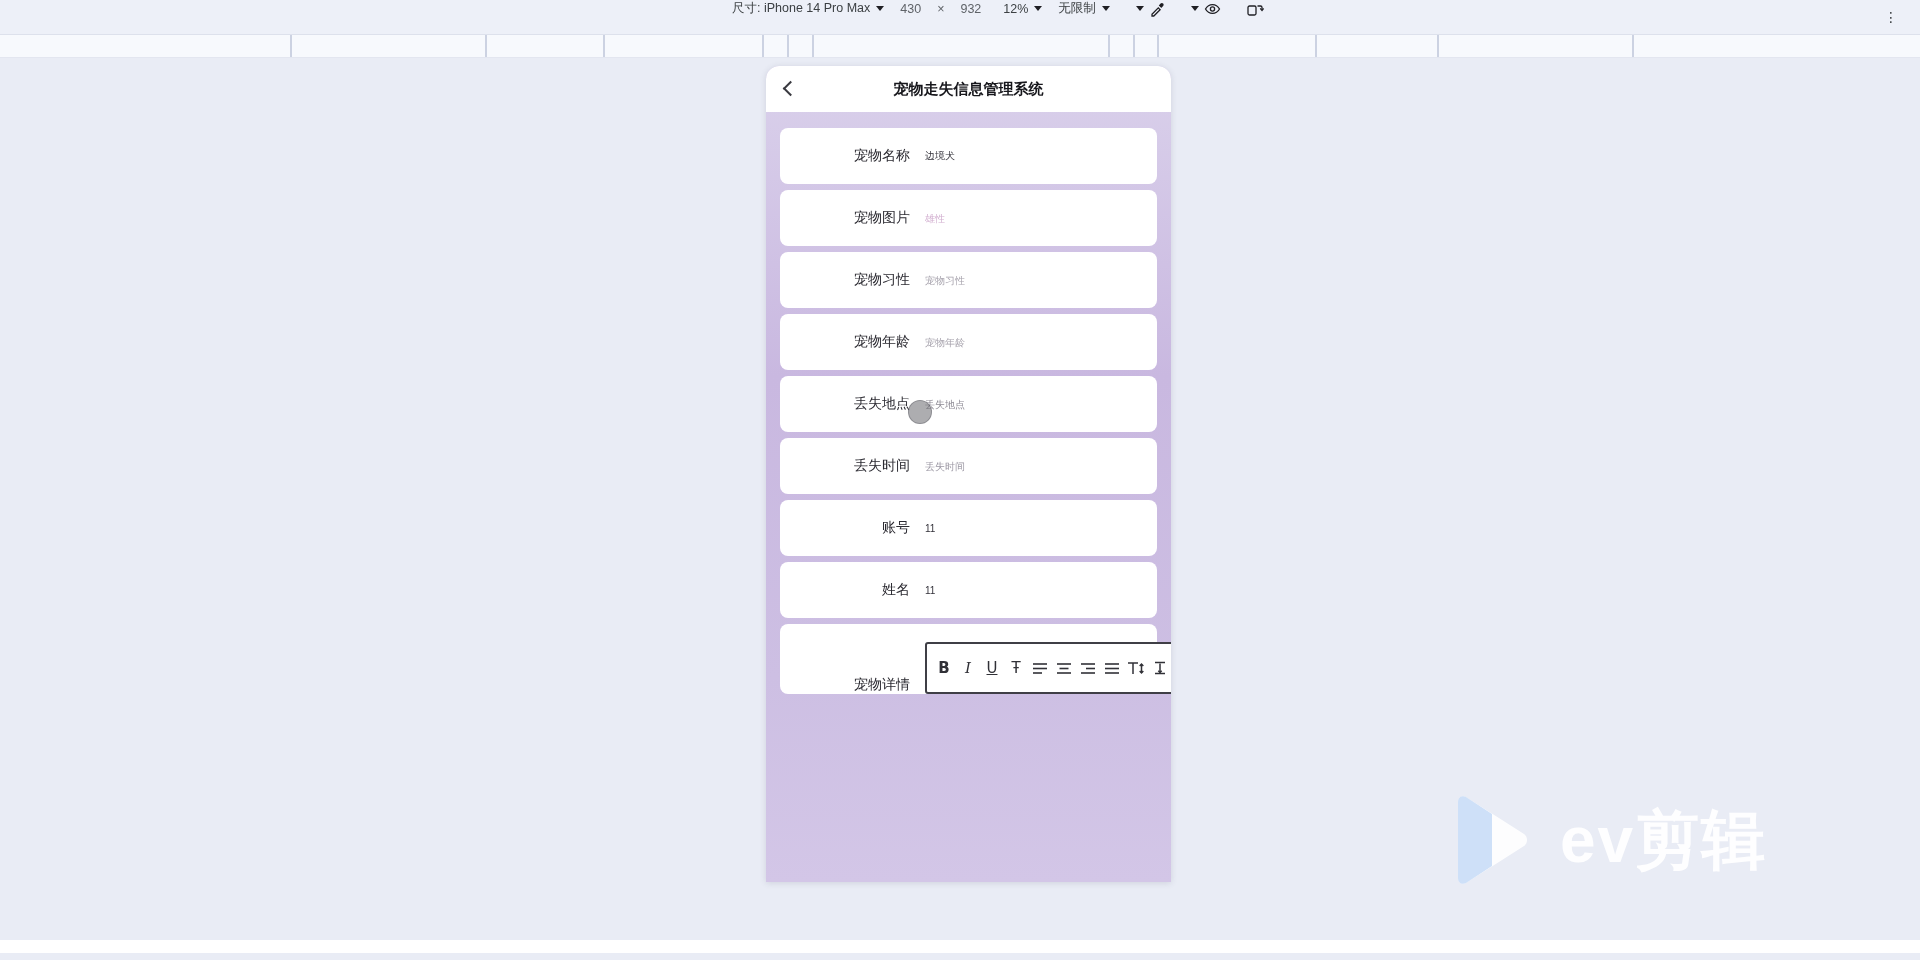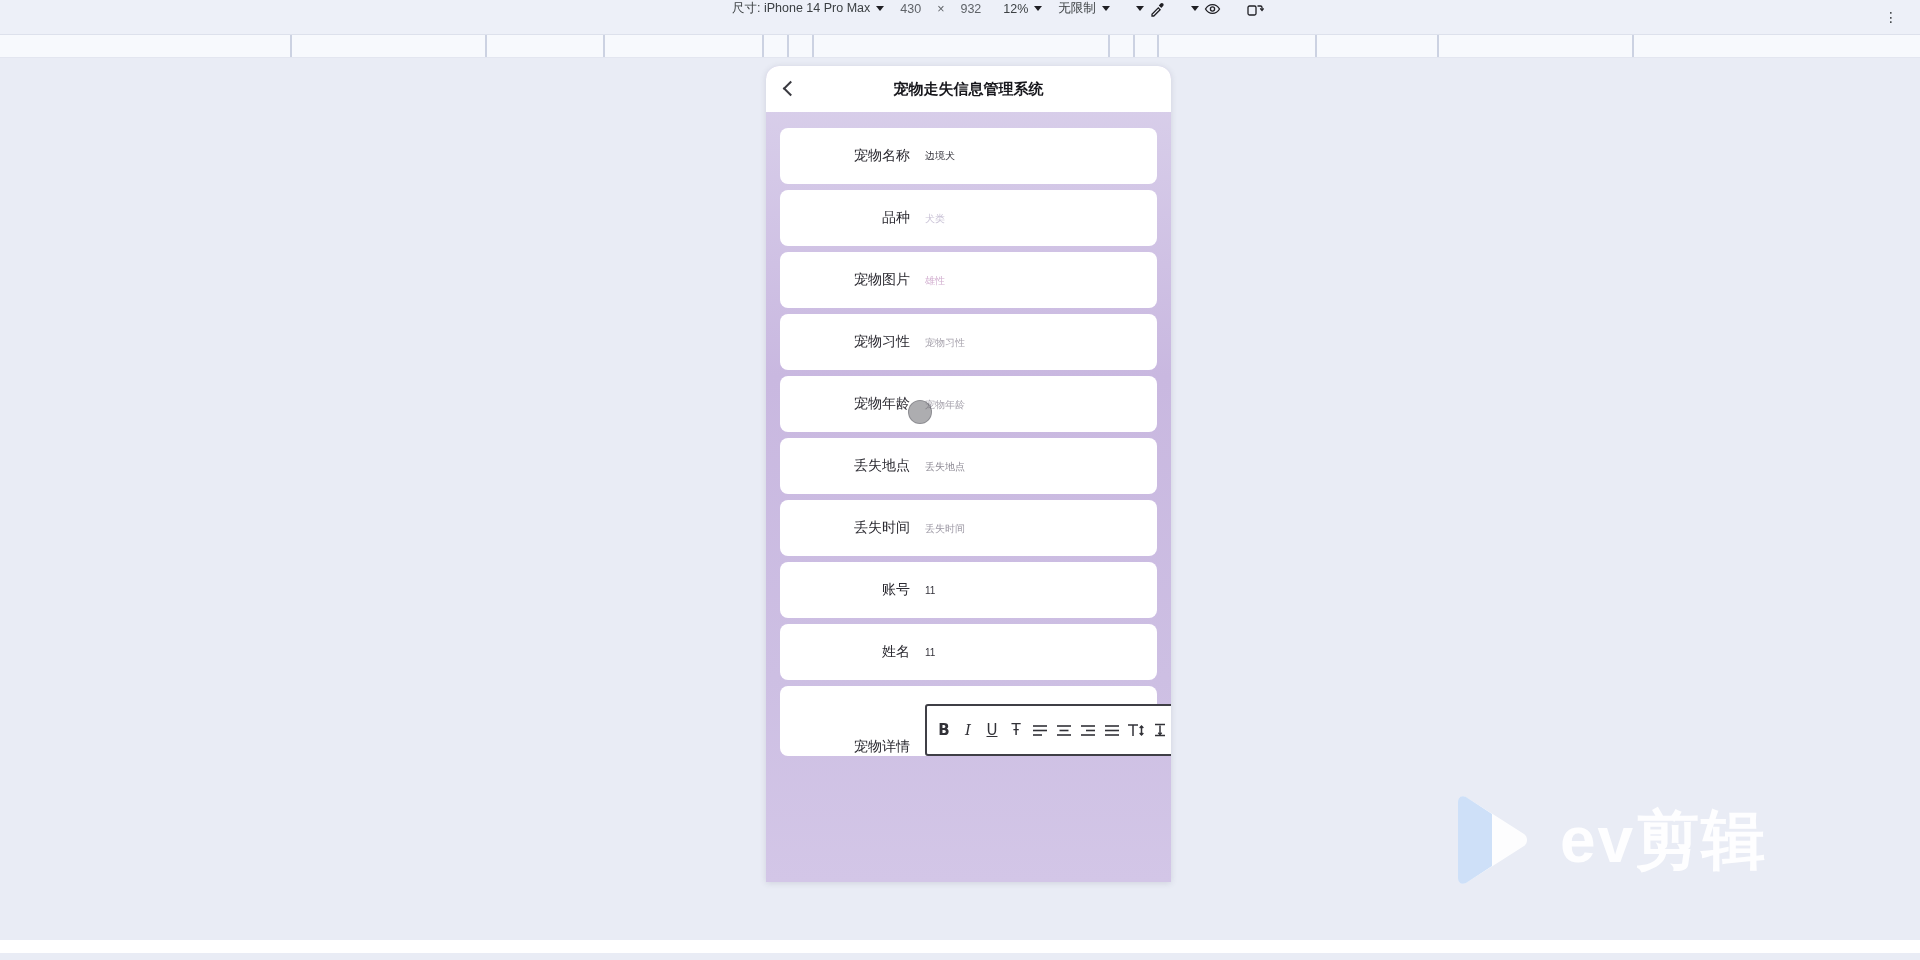--- a/index.html
+++ b/index.html
@@ -157,24 +157,20 @@
   </div>
 
   <div class="form">
 
     <div class="row" style="--vc: #33323a;">
       <span class="lbl">宠物名称</span>
       <input class="val" value="边境犬" style="">
     </div>
 
 
-    <div class="row" style="--vc: #c9c2d6;">
-      <span class="lbl">品种</span>
-      <input class="val" placeholder="犬类" style="">
-    </div>
 
     <div class="row" style="--vc: #d2afd0;">
       <span class="lbl">宠物图片</span>
       <input class="val" placeholder="雄性" style="">
     </div>
 
     <div class="row" style="--vc: #a7a3ad;">
       <span class="lbl">宠物习性</span>
       <input class="val" placeholder="宠物习性" style="">
     </div>

